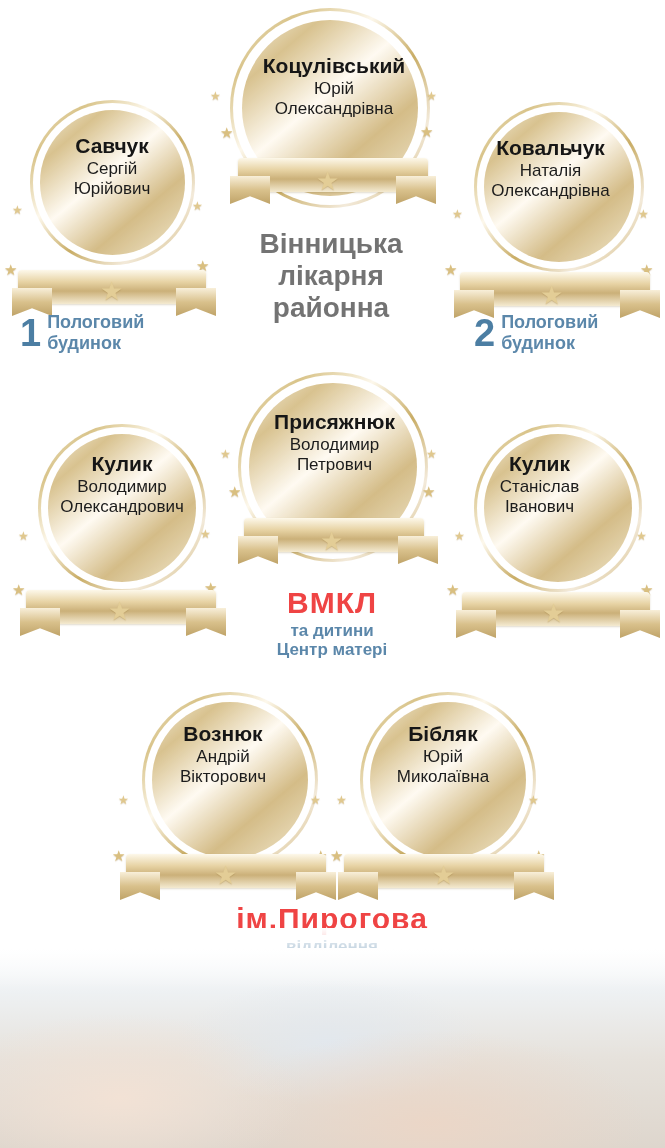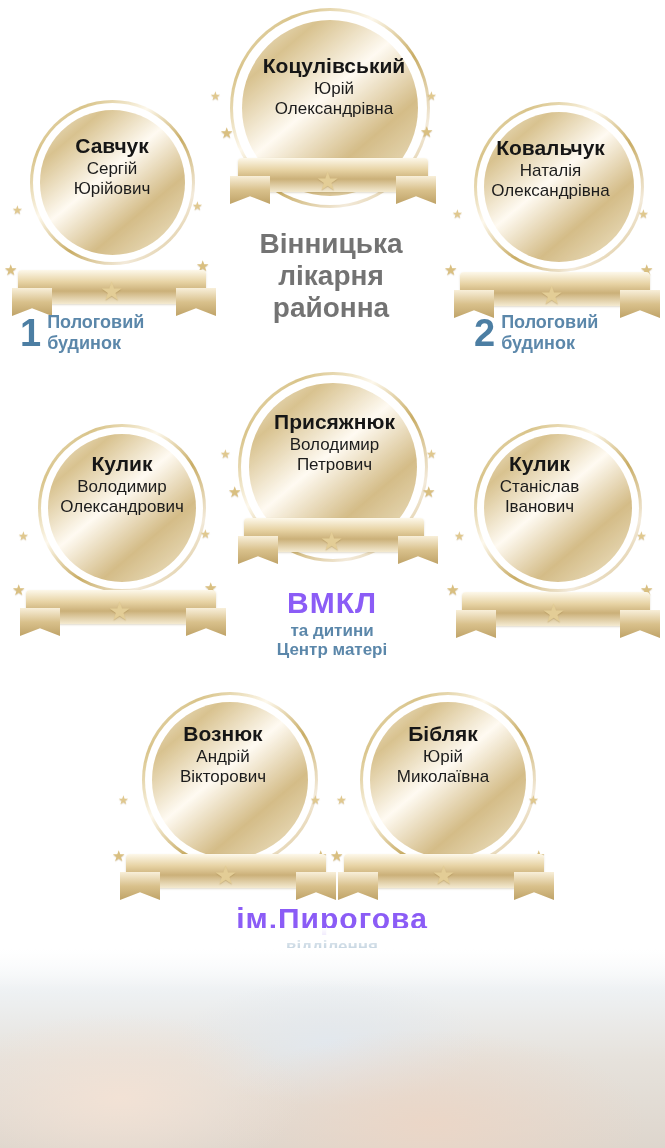--- a/index.html
+++ b/index.html
@@ -116,21 +116,21 @@
     font-weight: bold;
     line-height: 1.15;
   }
   .caption .big {
     font-size: 28px;
     color: #737373;
     display: block;
   }
   .caption .huge {
     font-size: 30px;
-    color: #8b5cf6;
+    color: #ef4444;
     display: block;
     letter-spacing: 1px;
   }
   .caption .sub {
     font-size: 17px;
     color: #5b87aa;
     display: block;
   }
   .hall-label {
     position: absolute;

